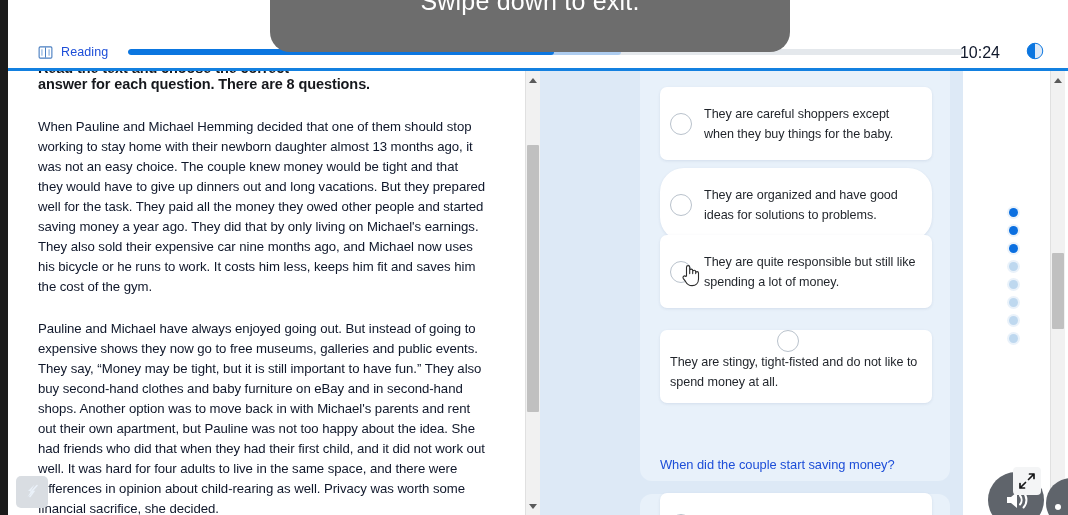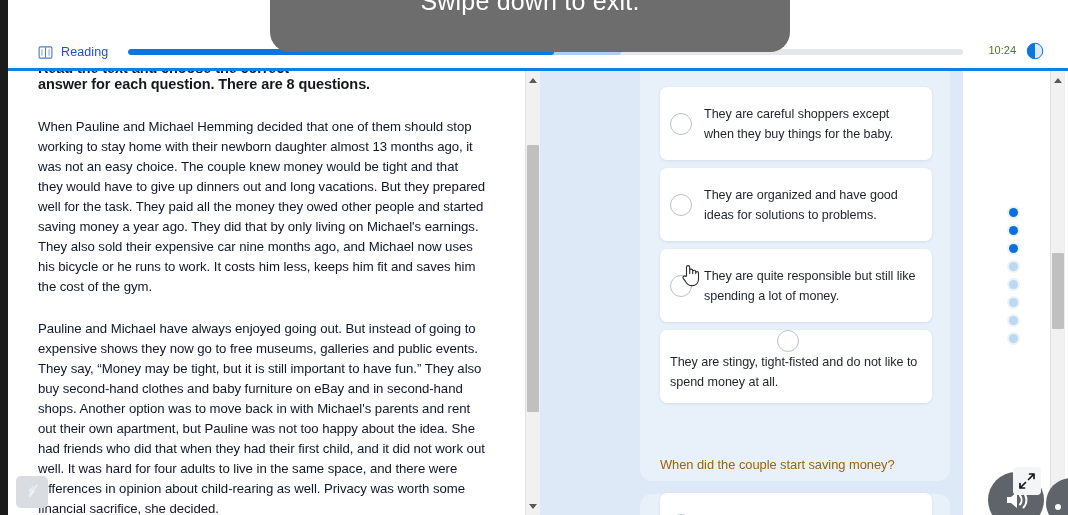--- a/index.html
+++ b/index.html
@@ -61,22 +61,22 @@
     position: absolute; left: 0; top: 0;
     height: 6px; border-radius: 3px;
     background: #aecdf0;
   }
   .progress-fill {
     position: absolute; left: 0; top: 0;
     height: 6px; border-radius: 3px;
     background: #0b76e0;
   }
   .time-label {
-    position: absolute; right: 52px; top: 3px;
-    font-size: 11px; color: #4d7c0f;
+    position: absolute; right: 68px; top: 3px;
+    font-size: 16px; color: #0f172a;
     font-weight: 400;
     white-space: nowrap;
   }
   .pie-indicator {
     position: absolute; right: 24px; top: 1px;
     width: 18px; height: 18px;
   }
 
   
   .blue-rule {
@@ -195,21 +195,21 @@
   }
   .option-text {
     font-size: 12.6px;
     color: #1f2329;
     line-height: 20px;
     letter-spacing: -.05px;
   }
   .q-prompt {
     position: absolute; left: 121px;
     font-size: 12.9px;
-    color: #a16207;
+    color: #1d4ed8;
     letter-spacing: -.05px;
   }
 
   
   .dots {
     position: absolute; left: 1005px; top: 208px;
     width: 16px;
     display: flex; flex-direction: column; align-items: center; gap: 9px;
     z-index: 16;
   }
@@ -337,26 +337,26 @@
 
   <div class="lesson-pane">
     <div class="question-card card-one"></div>
     <div class="question-card card-two"></div>
 
     <div class="option" style="top:16px;height:73px;">
       <div class="radio"></div>
       <div class="option-text">They are careful shoppers except when they buy things for the baby.</div>
     </div>
 
-    <div class="option" style="top:97px;height:73px;">
+    <div class="option" style="top:97px;height:73px;border-radius:24px;">
       <div class="radio"></div>
       <div class="option-text">They are organized and have good ideas for solutions to problems.</div>
     </div>
 
-    <div class="option" style="top:178px;height:73px;">
+    <div class="option" style="top:164px;height:73px;">
       <div class="radio"></div>
       <div class="option-text">They are quite responsible but still like spending a lot of money.</div>
     </div>
 
     <div class="option" style="top:259px;height:73px;flex-direction:column;">
       <div class="radio"></div>
       <div class="option-text">They are stingy, tight-fisted and do not like to spend money at all.</div>
     </div>
 
     <div class="q-prompt" style="top:386px;">When did the couple start saving money?</div>

